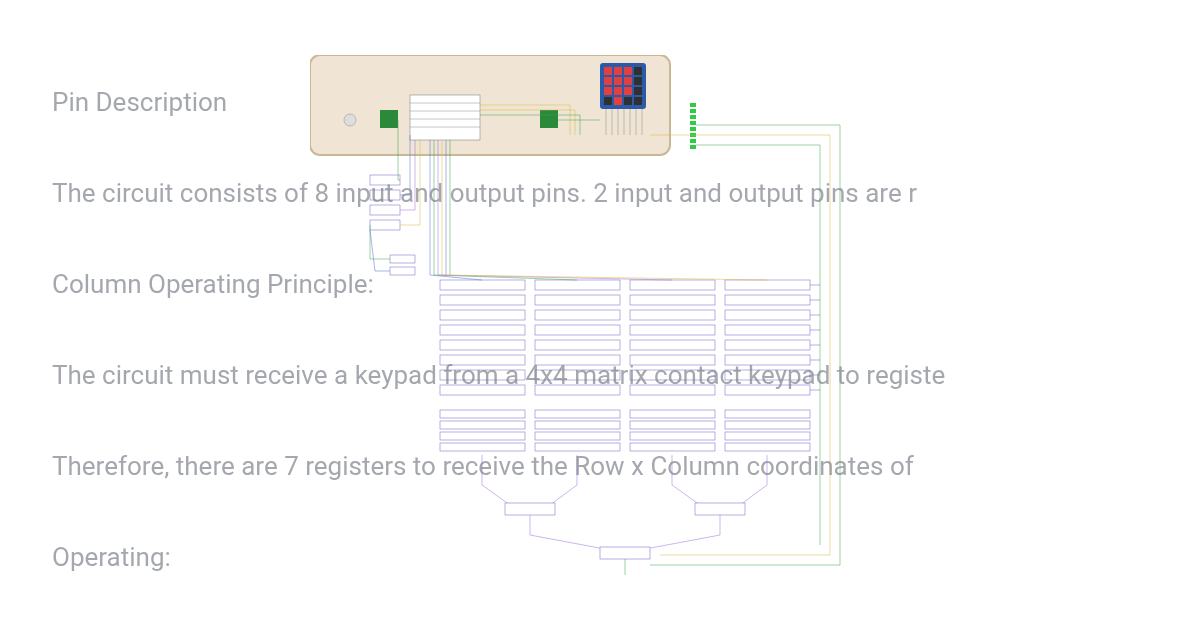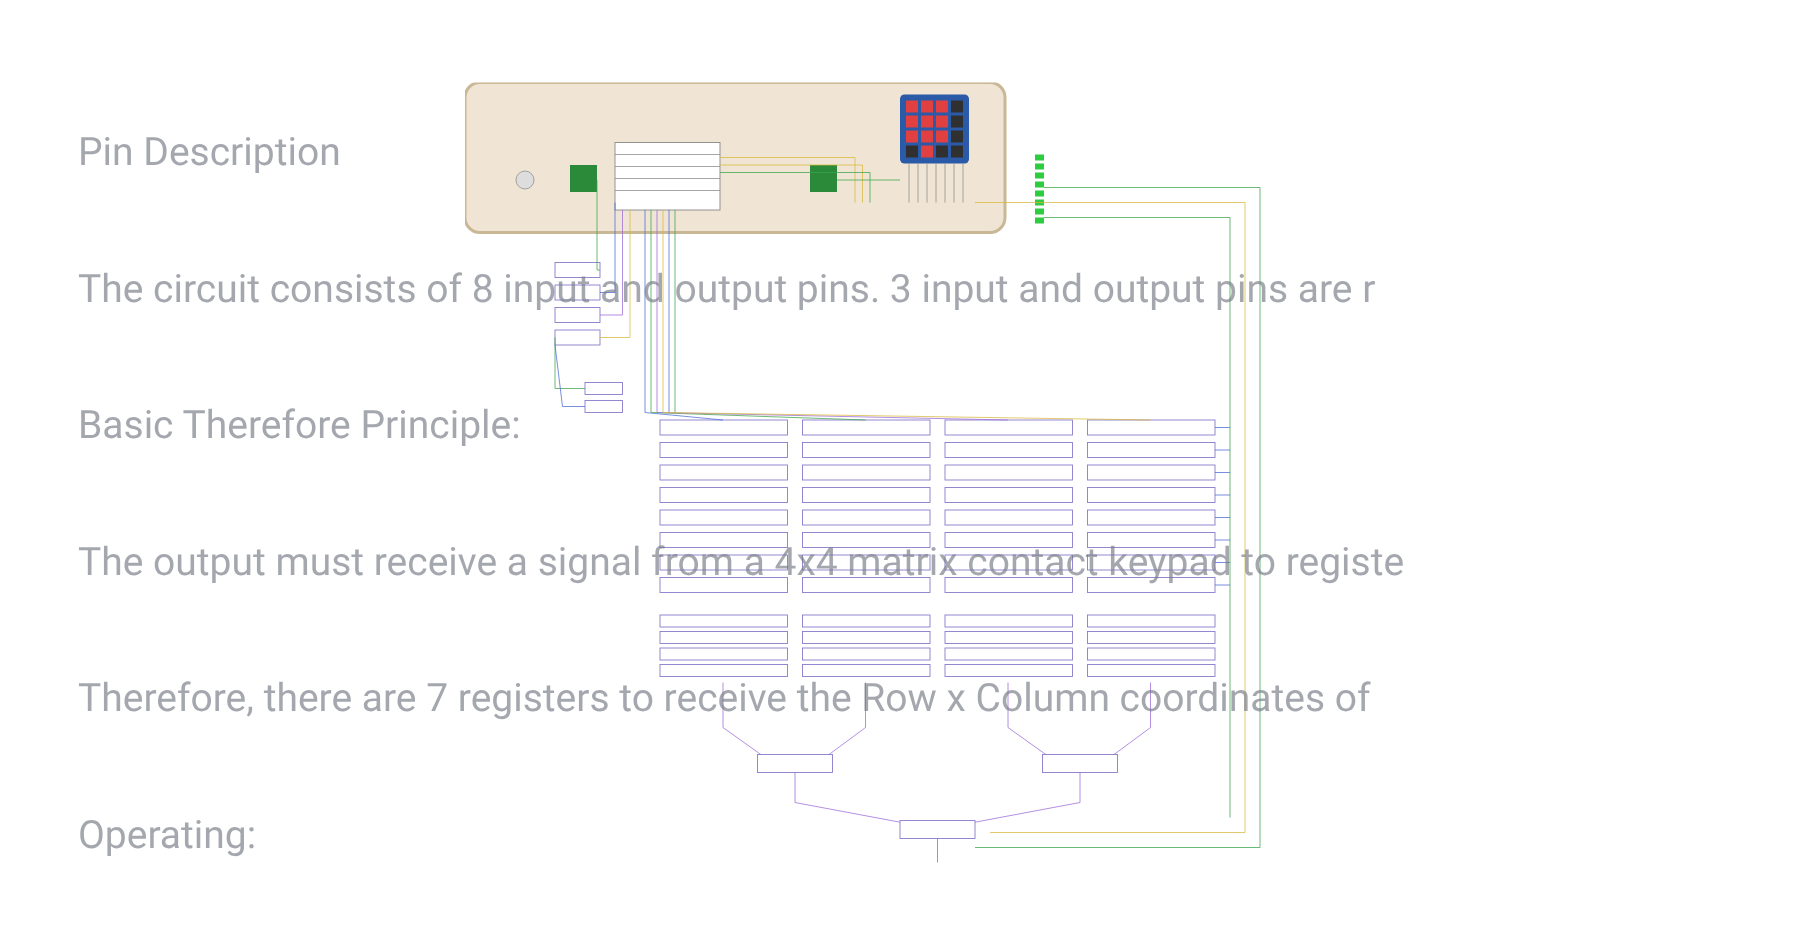--- a/index.html
+++ b/index.html
@@ -234,20 +234,20 @@
         <rect class="logic-block" x="80" y="200" width="25" height="8"></rect>
         <rect class="logic-block" x="80" y="212" width="25" height="8"></rect>
         <path class="wire-green" d="M 60 170 L 60 204 L 80 204"></path>
         <path class="wire-blue" d="M 60 175 L 65 216 L 80 216"></path>
       </g>
     </svg>
   </div>
 
   <div class="text-layer">
     <p class="heading">Pin Description</p>
-    <p>The circuit consists of 8 input and output pins. 3 input and output pins are r</p>
-    <p class="heading">Basic Therefore Principle:</p>
-    <p>The output must receive a signal from a 4x4 matrix contact keypad to registe</p>
+    <p>The circuit consists of 8 input and output pins. 2 input and output pins are r</p>
+    <p class="heading">Column Operating Principle:</p>
+    <p>The circuit must receive a keypad from a 4x4 matrix contact keypad to registe</p>
     <p>Therefore, there are 7 registers to receive the Row x Column coordinates of </p>
     <p class="heading">Operating:</p>
   </div>
 
 </div>
 
 </body></html>

